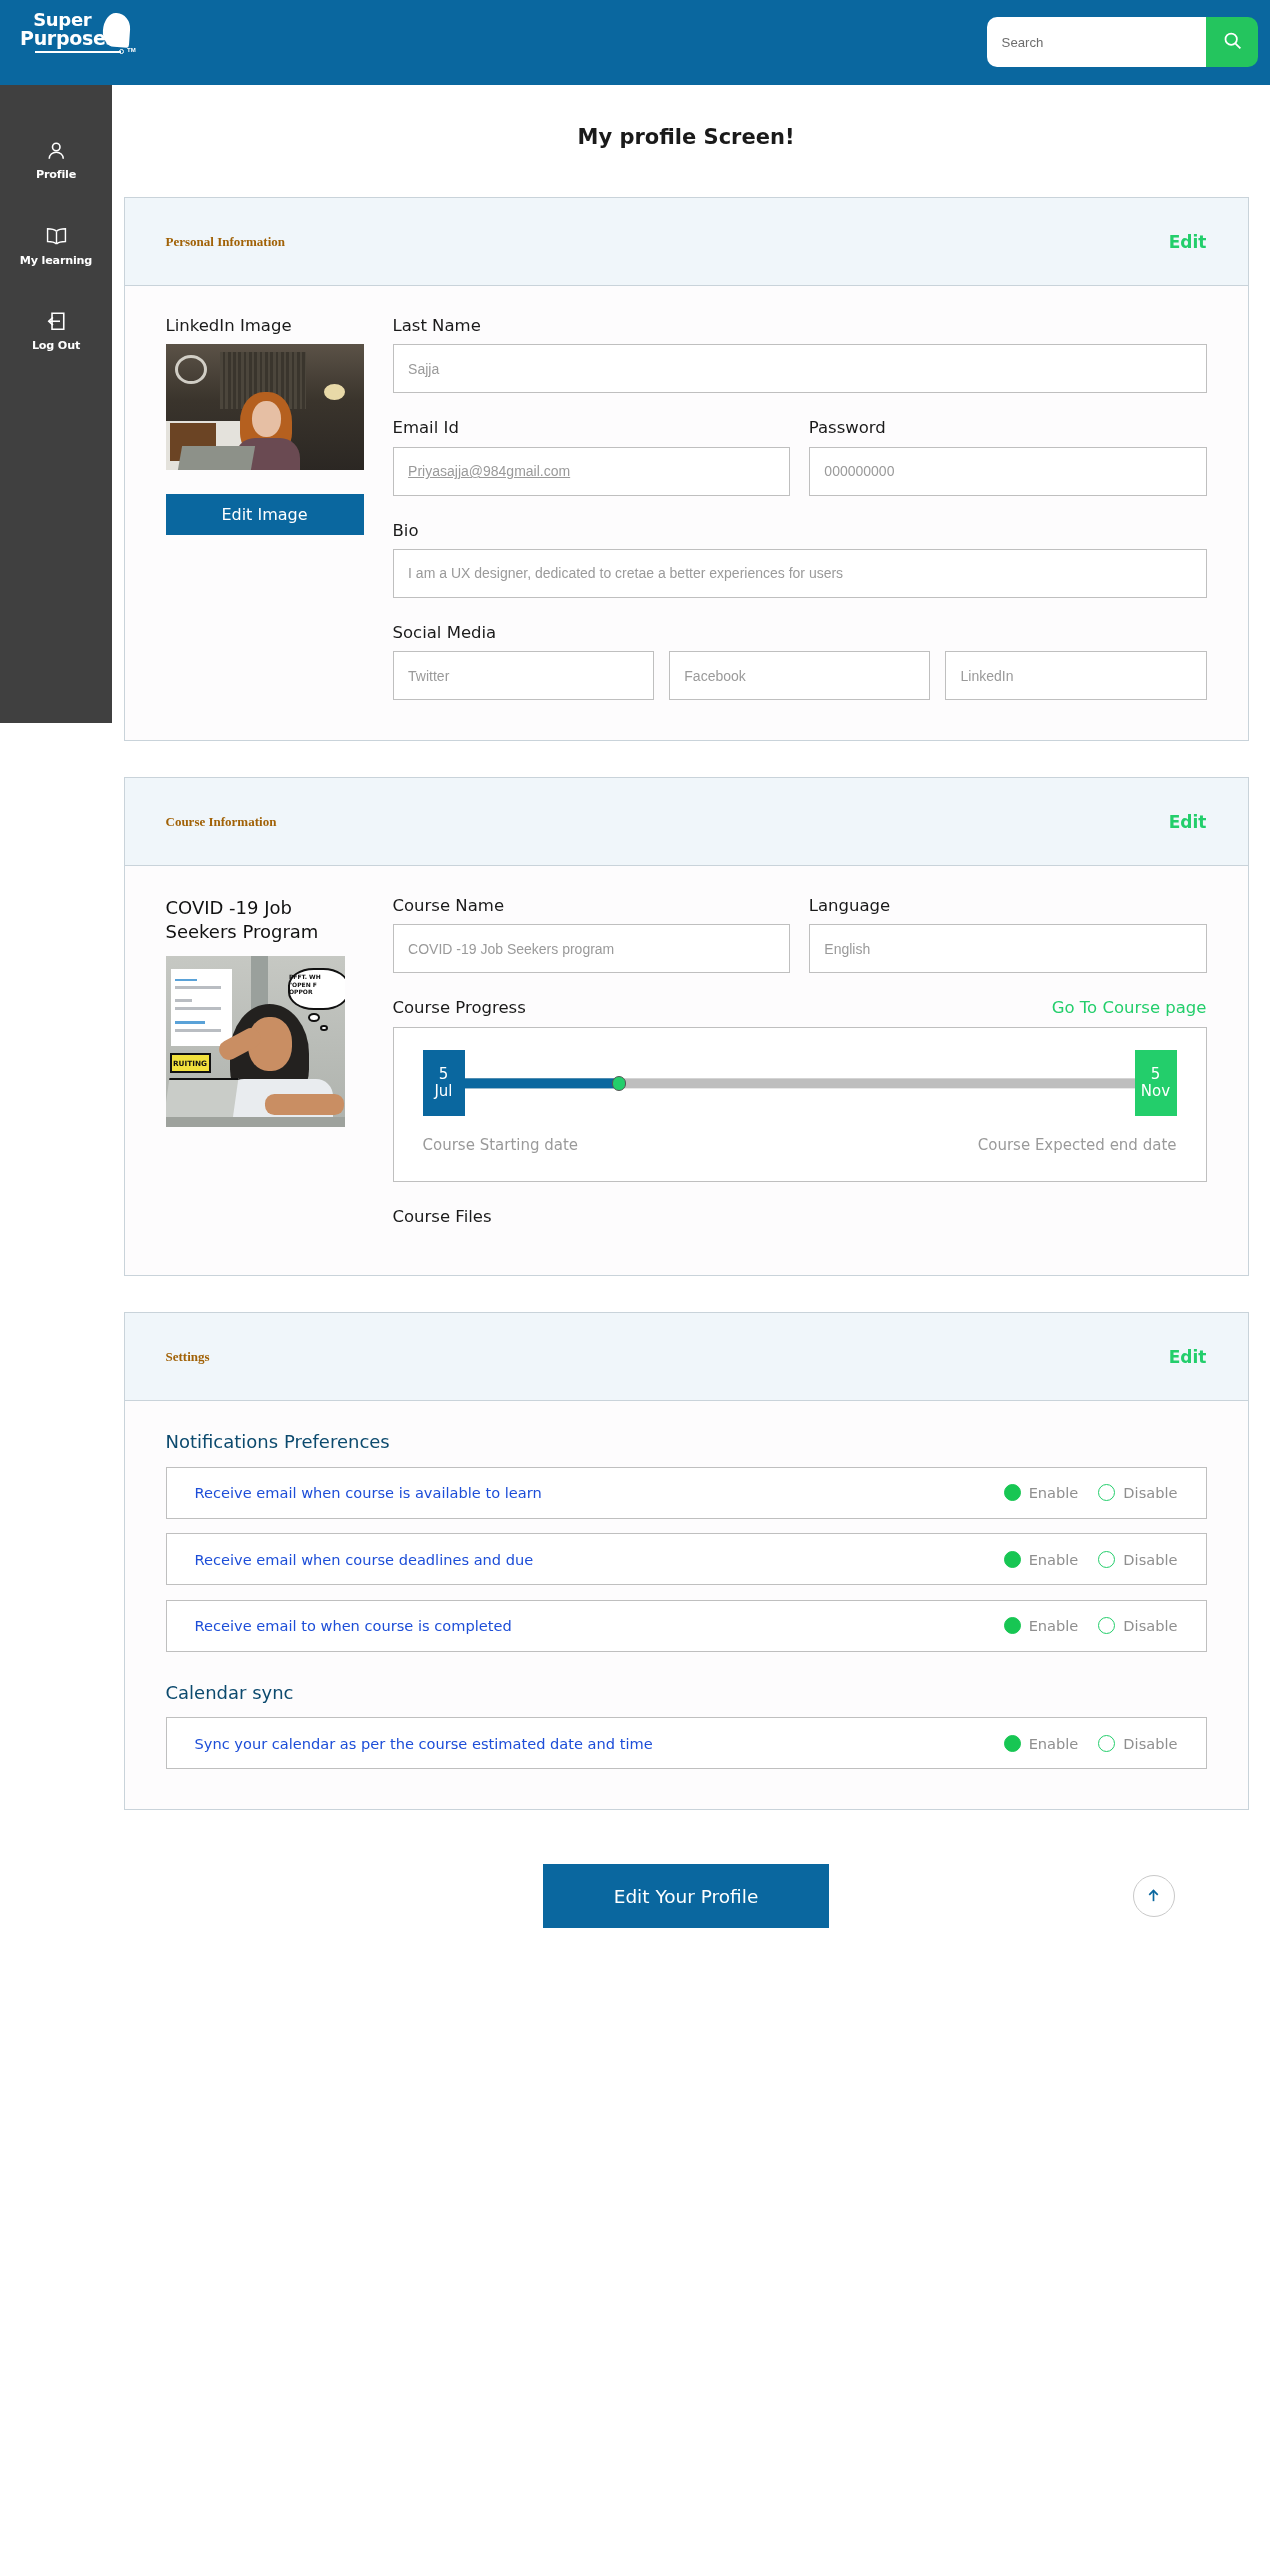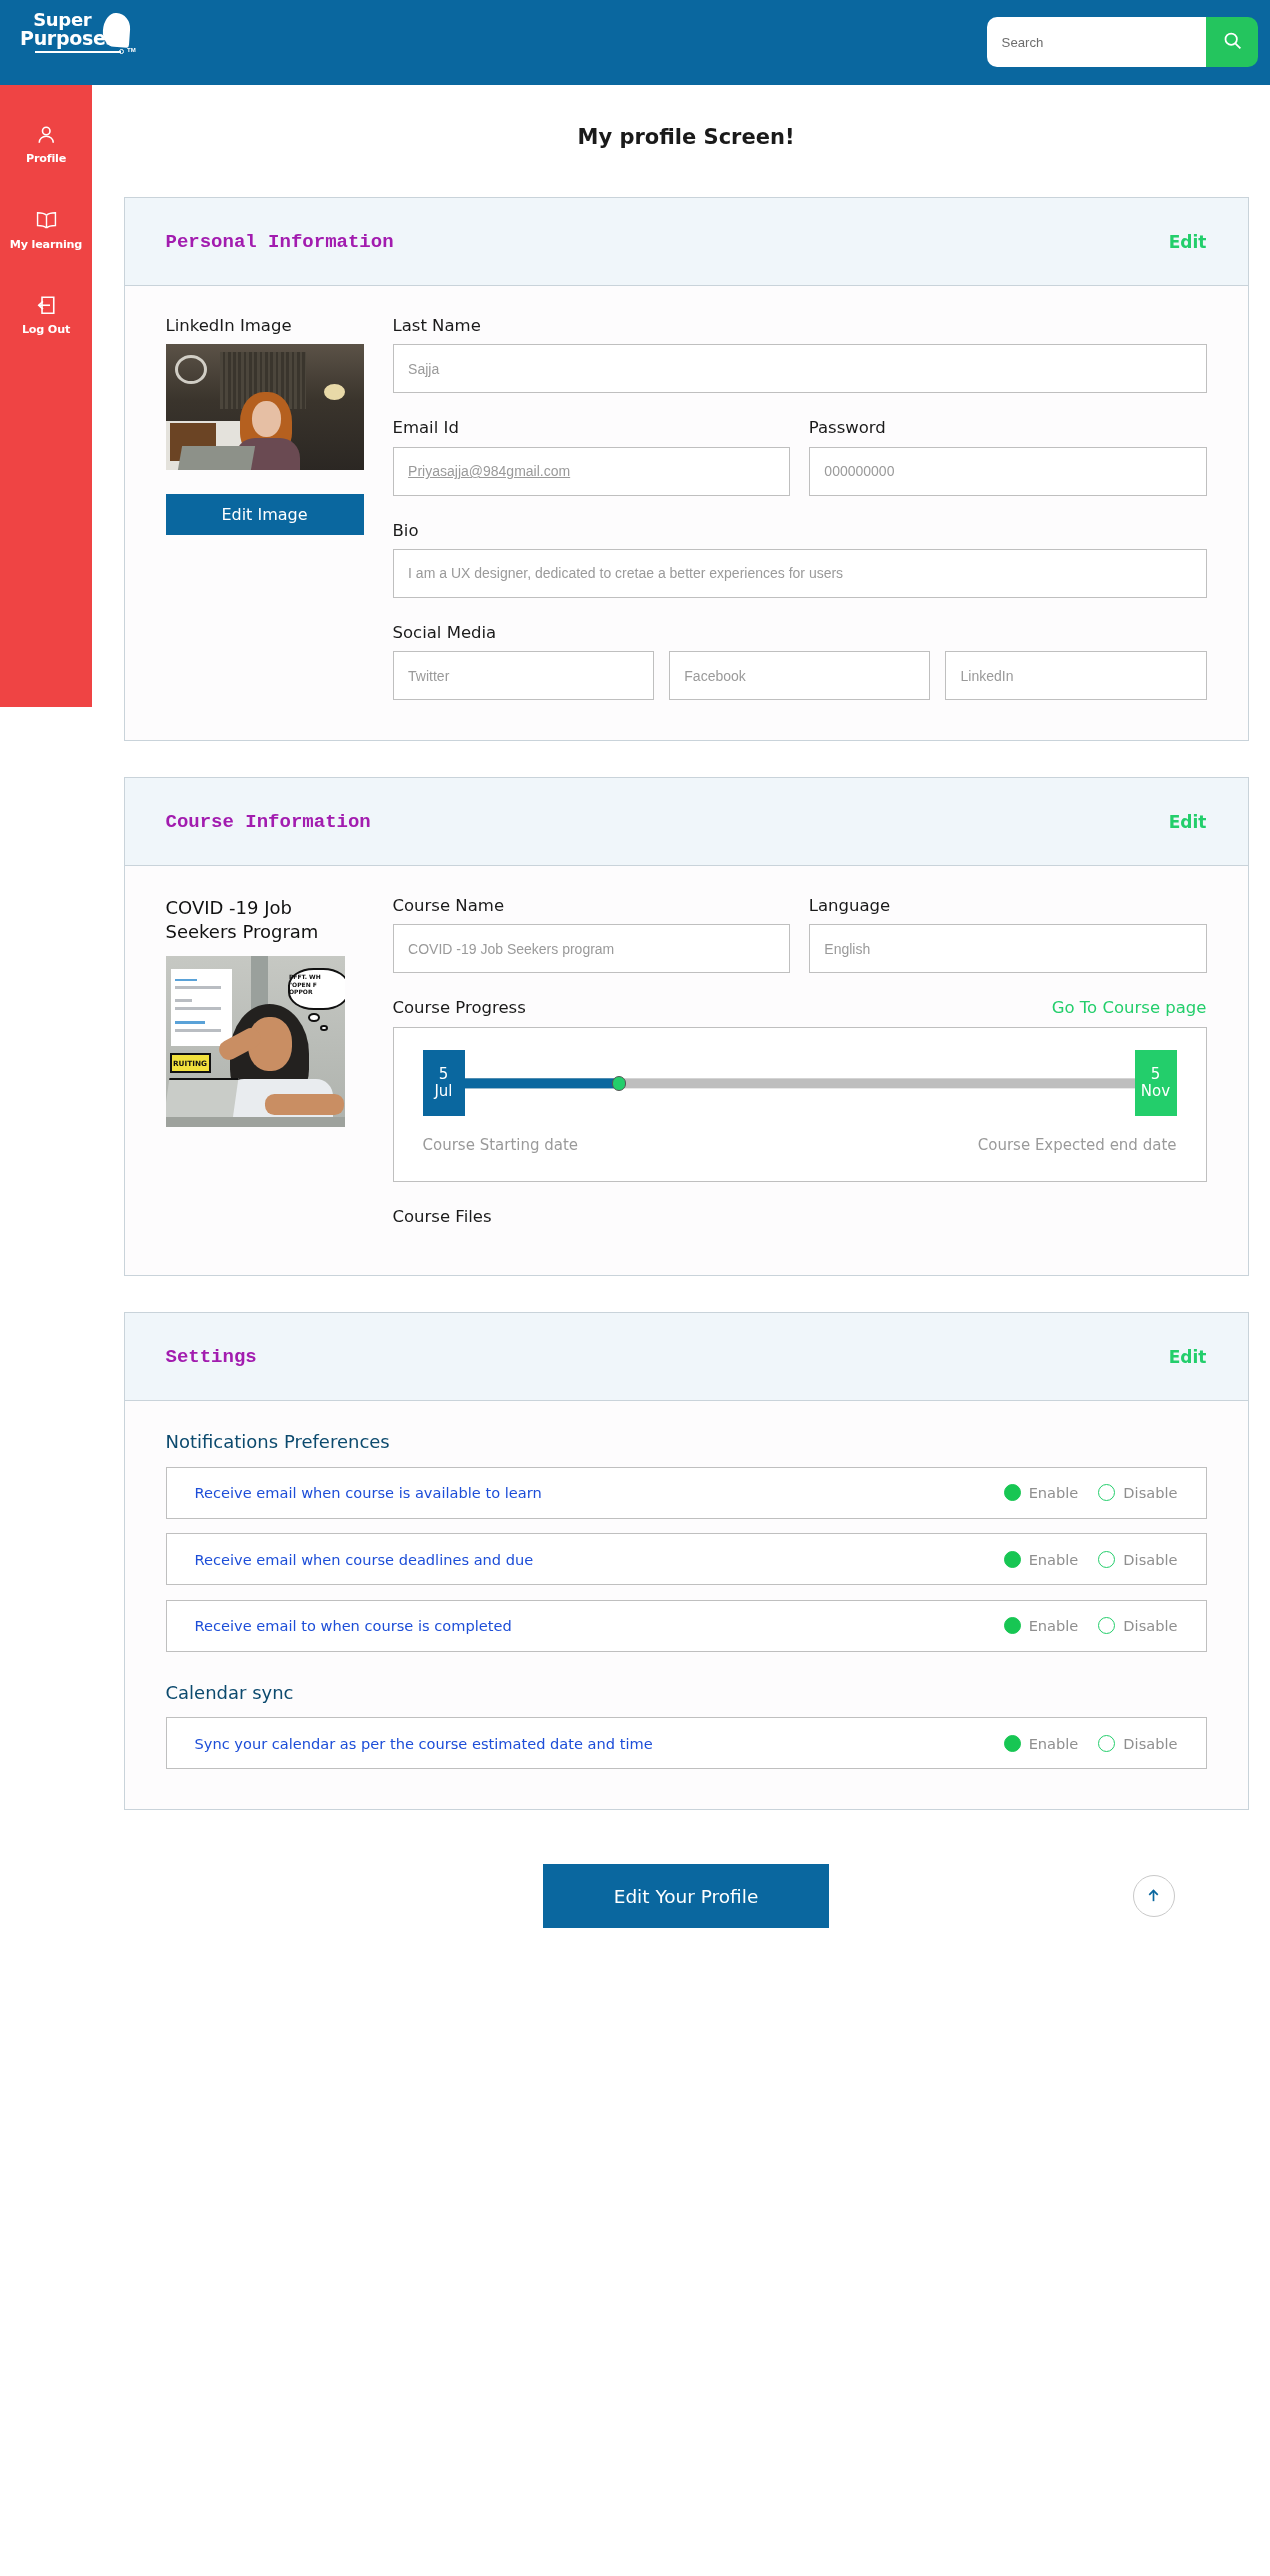--- a/index.html
+++ b/index.html
@@ -66,23 +66,23 @@
   }
   .search-input::placeholder { color: #6d6d6d; }
   .search-btn {
     width: 52px; background: #24C55E; border: none;
     display: flex; align-items: center; justify-content: center;
     cursor: pointer;
   }
 
   
   .sidebar {
-    position: absolute; left: 0; top: 69px;
-    width: 92px; height: 638px;
-    background: #ef4444;
+    position: absolute; left: 0; top: 85px;
+    width: 112px; height: 638px;
+    background: #404040;
     padding-top: 52px;
     z-index: 4;
   }
   .nav-item {
     width: 100%; margin-bottom: 41px;
     display: flex; flex-direction: column; align-items: center;
     cursor: pointer; text-decoration: none;
   }
   .nav-icon { height: 28px; display: flex; align-items: center; justify-content: center; }
   .nav-label {
@@ -106,22 +106,22 @@
 
   
   .sec-header {
     background: #F0F6FA;
     border: 0.7px solid #C9D3DA;
     height: 89px;
     display: flex; align-items: center; justify-content: space-between;
     padding: 0 41px;
   }
   .sec-title {
-    font-size: 19px; font-weight: 700; color: #a21caf;
-    font-family: Liberation Mono, monospace;
+    font-size: 13px; font-weight: 700; color: #a16207;
+    font-family: Liberation Serif, serif;
   }
   .sec-edit {
     font-size: 17px; font-weight: 700; color: #23CE6B;
     font-family: "DejaVu Sans", sans-serif;
     cursor: pointer; text-decoration: none;
   }
   .sec-body {
     background: #FDFCFD;
     border: 0.7px solid #C9D3DA;
     border-top: none;

